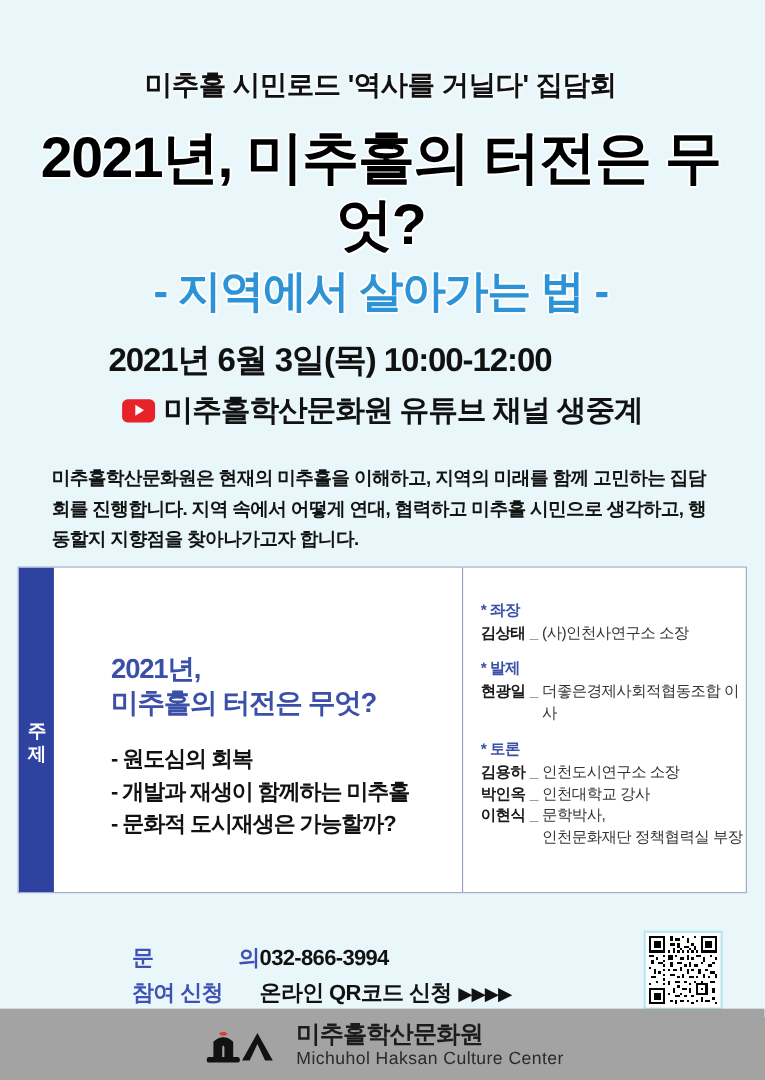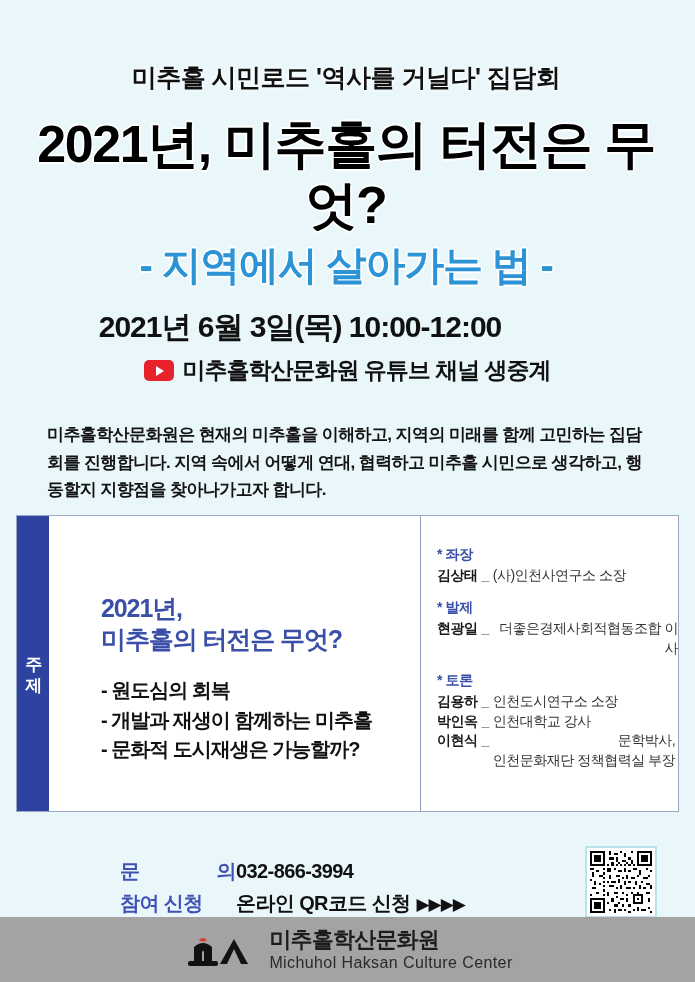--- a/index.html
+++ b/index.html
@@ -80,21 +80,21 @@
   }
   .channel-line {
     position: absolute;
     top: 355px;
     left: 0;
     width: 695px;
     display: flex;
     justify-content: center;
     align-items: center;
     gap: 8px;
-    font-size: 23px;
+    font-size: 27px;
     font-weight: 700;
     letter-spacing: -1px;
     color: #111111;
   }
   .yt-badge {
     display: inline-flex;
     align-items: center;
     justify-content: center;
     width: 30px;
     height: 21px;
@@ -206,21 +206,20 @@
   }
   .spk-sep {
     flex: none;
     color: #555555;
     padding: 0 4px;
     font-weight: 700;
   }
   .spk-aff {
     font-weight: 500;
     color: #333333;
-    text-align: right;
   }
   .spk-aff .cont {
     display: block;
   }
 
   
   .contact {
     position: absolute;
     top: 855px;
     left: 120px;

